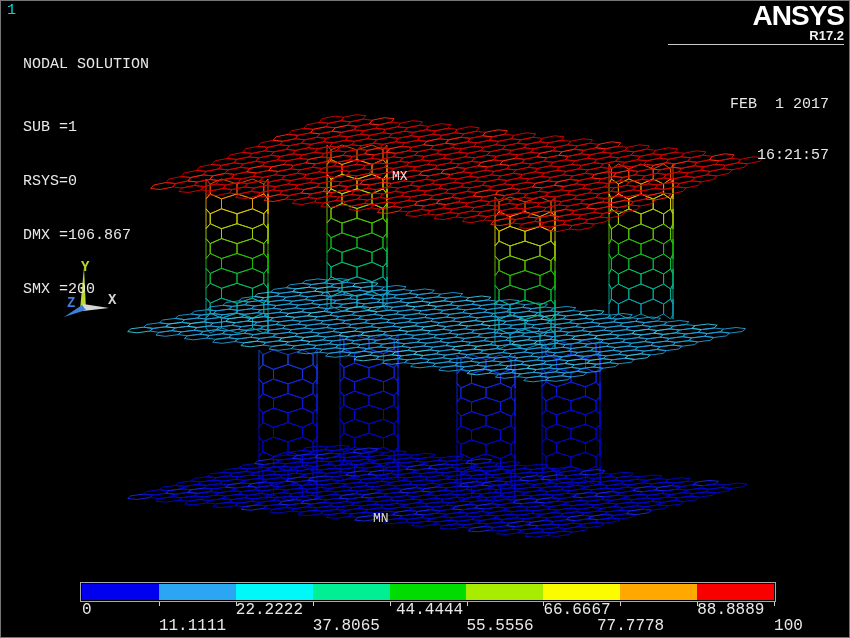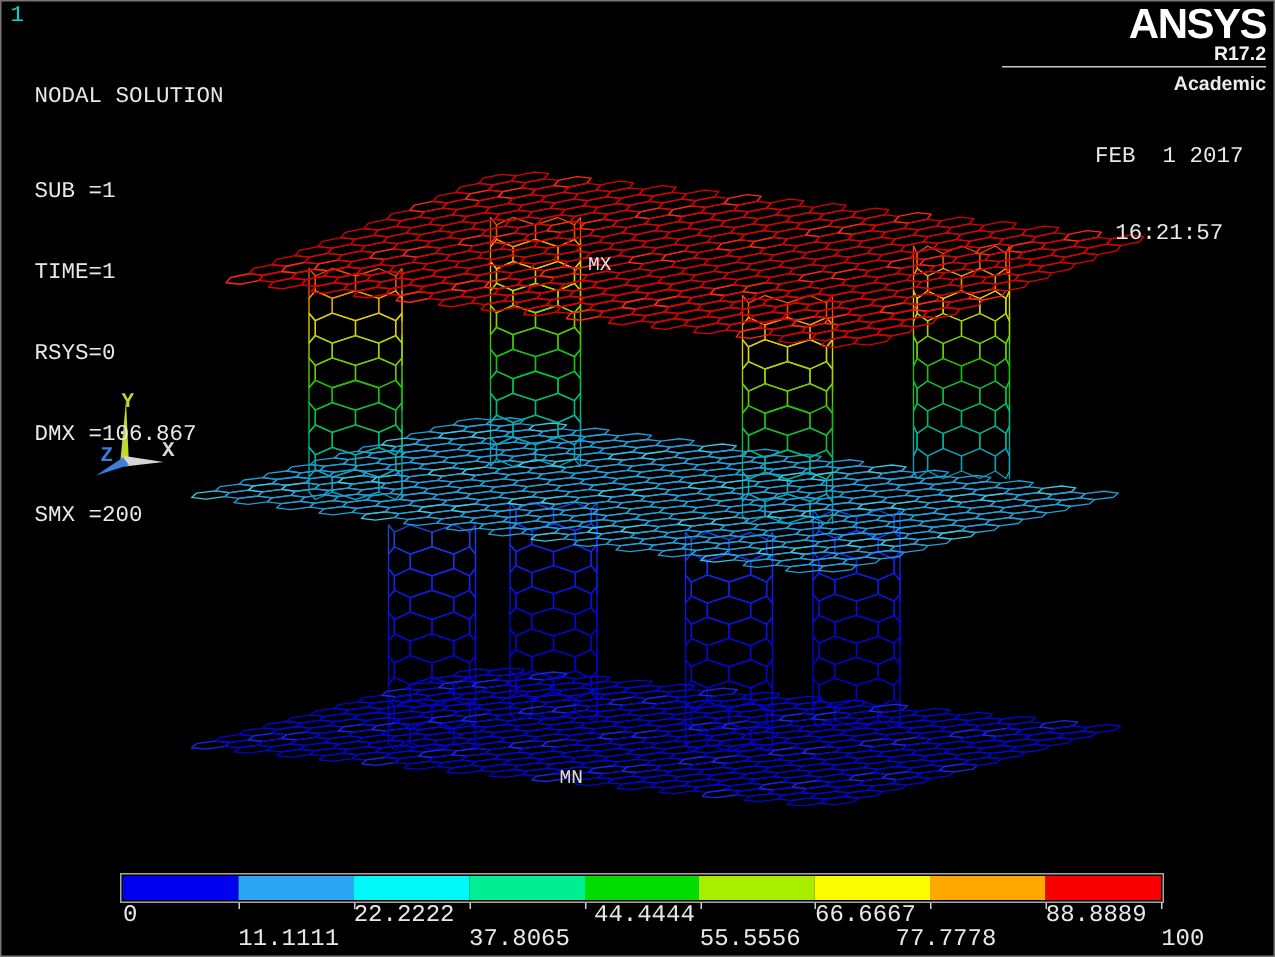--- a/index.html
+++ b/index.html
@@ -20,21 +20,21 @@
   .solution-info .line.title{margin-bottom:9px;}
   .logo-block{
     position:absolute;right:5px;top:2px;z-index:3;text-align:right;
     font-family:"Liberation Sans","DejaVu Sans",sans-serif;color:#fff;
   }
   .ansys-logo{font-size:28px;font-weight:bold;letter-spacing:-1px;line-height:26px;text-align:right;}
   .ansys-release{font-size:13px;font-weight:bold;line-height:13px;color:#f2f2f2;}
   .logo-divider{width:176px;height:1px;background:#c9c9c9;margin:2px 0 3px auto;}
   .license-badge{font-size:13px;font-weight:bold;color:#ececec;}
   .datetime-block{
-    position:absolute;right:20px;top:61px;z-index:3;text-align:center;
+    position:absolute;right:20px;top:61px;z-index:3;text-align:right;
     color:#e8e8e8;font-size:15px;line-height:17px;white-space:pre;
   }
   .legend{position:absolute;left:79px;top:581px;width:771px;height:56px;z-index:3;}
   .legend-bar{
     position:absolute;left:0;top:0;width:692px;height:16px;
     border:1px solid #a8a8a8;padding:1px;background:#000;display:flex;
   }
   .legend-segment{flex:1 1 0;height:16px;}
   .legend-tick{position:absolute;top:20px;width:1px;height:4px;background:#cfcfcf;}
   .legend-label{position:absolute;color:#e8e8e8;font-size:16px;white-space:pre;}
@@ -44,31 +44,29 @@
 </head>
 <body>
 
 <div id="screen">
 
   <span class="plot-number">1</span>
 
   <div class="solution-info">
     <div class="line title">NODAL SOLUTION</div>
     <div class="line">SUB =1</div>
-    <div class="line">TIME=1</div>
     <div class="line">RSYS=0</div>
     <div class="line">DMX =106.867</div>
     <div class="line">SMX =200</div>
   </div>
 
   <div class="logo-block">
     <div class="ansys-logo">ANSYS</div>
     <div class="ansys-release">R17.2</div>
     <div class="logo-divider"></div>
-    <div class="license-badge">Academic</div>
   </div>
 
   <div class="datetime-block">
     <div>FEB  1 2017</div>
     <div>16:21:57</div>
   </div>
 
   <svg id="model-svg" width="850" height="638" viewBox="0 0 850 638">
     <g id="model-root">
         <polygon points="209.2,192.9 205.0,197.9 205.0,192.9 205.0,183.0 205.0,178.0 209.2,183.0" fill="none" stroke="rgb(239,83,0)" stroke-width="0.9" stroke-linejoin="round"></polygon>

